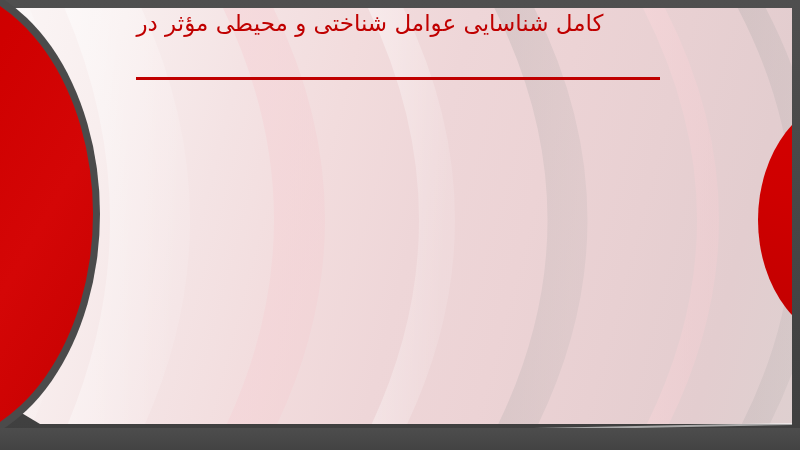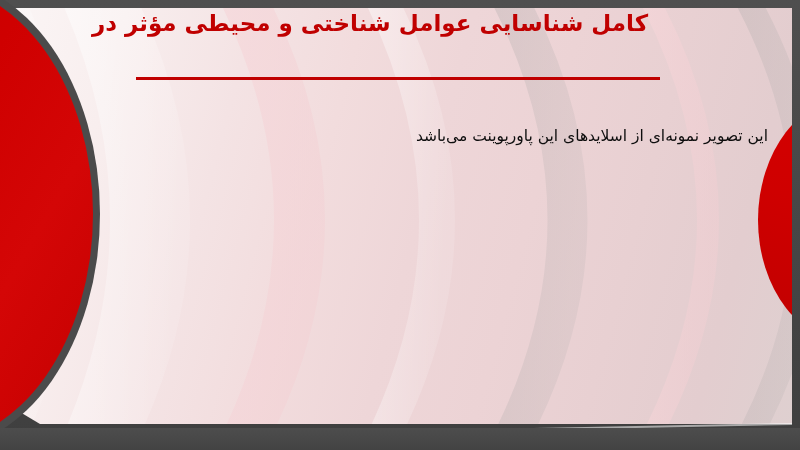--- a/index.html
+++ b/index.html
@@ -122,21 +122,21 @@
     left: 40px;
     top: 6px;
     width: 660px;
     text-align: center;
     direction: rtl;
   }
   .title-line {
     color: #c00000;
     font-size: 23px;
     line-height: 35px;
-    font-weight: 700;
+    font-weight: 400;
     white-space: nowrap;
     text-align: center;
   }
   .title-rule {
     position: absolute;
     left: 136px;
     top: 77px;
     width: 524px;
     height: 3px;
     background: #c00000;
@@ -207,16 +207,15 @@
 
   <div class="panel-hairline"></div>
   <div class="bottom-band"></div>
 
   <div class="title-block">
     <div class="title-line">کامل شناسایی عوامل شناختی و محیطی مؤثر در</div>
   </div>
   <div class="title-rule"></div>
 
   <div class="body-block">
-    <div class="body-line">این تصویر نمونه‌ای از اسلایدهای این پاورپوینت می‌باشد</div>
   </div>
 
 </div>
 
 </body></html>

